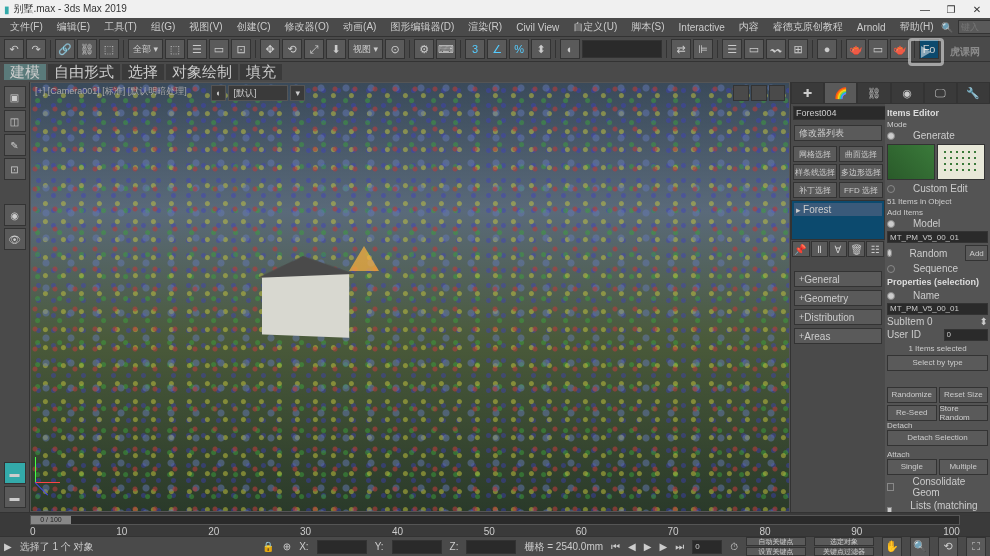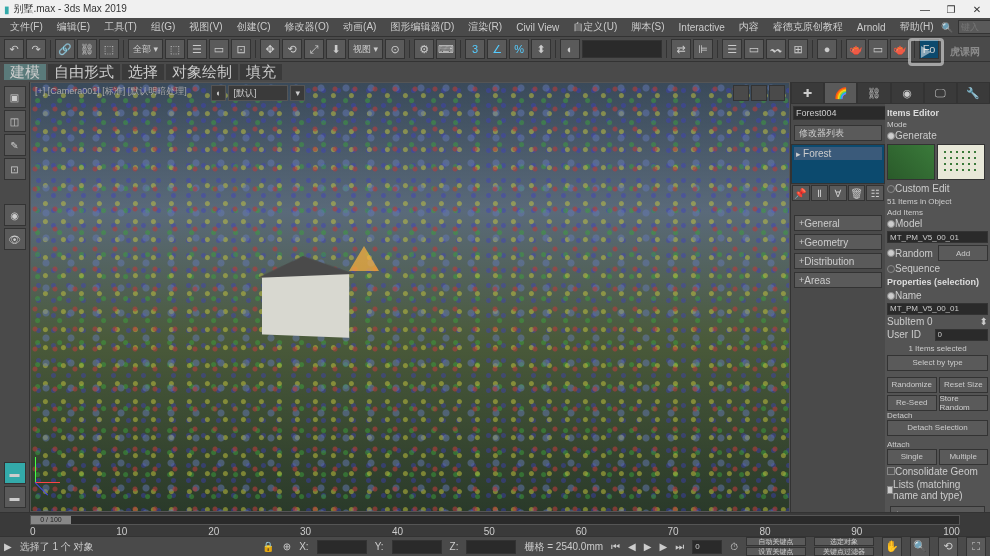--- a/index.html
+++ b/index.html
@@ -45,21 +45,21 @@
 .btn-grid{display:grid;grid-template-columns:1fr 1fr;gap:2px}
 .rbtn{height:16px;background:#5a5a5a;border:1px solid #333;display:flex;align-items:center;justify-content:center;font-size:8px;cursor:pointer}
 .rbtn.wide{grid-column:1/3}
 .list{background:#0c4a6e;border:1px solid #333;min-height:40px;padding:2px}
 .list-item{font-size:9px;padding:1px 2px;cursor:pointer}
 .list-item.sel{background:#3a5a7a}
 .splitpanel{display:flex;flex:1;overflow:hidden}
 .splitleft{width:94px;overflow-y:auto}
 .splitright{flex:1;background:#545454;overflow-y:auto;padding:2px}
 .section-hdr{font-size:9px;font-weight:bold;color:#ddd;padding:2px 0}
-.field-row{display:flex;align-items:center;gap:0;padding:1px 0;font-size:8px}
+.field-row{display:flex;align-items:center;gap:18px;padding:1px 0;font-size:8px}
 .field-input{flex:1;background:#2a2a2a;border:1px solid #333;height:12px;font-size:8px;color:#ccc;padding:0 2px}
 .radio{width:8px;height:8px;border:1px solid #888;border-radius:50%;display:inline-block}
 .radio.on{background:#ccc}
 .cb{width:8px;height:8px;border:1px solid #888;display:inline-block}
 .cb.on{background:#ccc}
 .preview-box{width:48px;height:36px;border:1px solid #333;display:flex;align-items:center;justify-content:center}
 .preview-grn{background:linear-gradient(45deg,#2a5a2a,#3a7a3a)}
 .preview-dots{background:#e8e8d8;position:relative}
 .preview-dots::before{content:"";position:absolute;inset:4px;background-image:radial-gradient(circle,#3a7a3a 1px,transparent 1px);background-size:6px 6px}
 .timeslider{height:14px;background:#3a3a3a;border-top:1px solid #333;display:flex;align-items:center;padding:0 30px}
@@ -233,20 +233,30 @@
       <div class="cptab">🖵</div>
       <div class="cptab">🔧</div>
     </div>
     <div class="splitpanel">
     <div class="splitleft">
     <div class="objname">
       <input value="Forest004" style="">
 
     </div>
     <div class="rollout-hdr">修改器列表</div>
+    <div class="rollout-body">
+      <div class="btn-grid">
+        <div class="rbtn">网格选择</div>
+        <div class="rbtn">曲面选择</div>
+        <div class="rbtn">样条线选择</div>
+        <div class="rbtn">多边形选择</div>
+        <div class="rbtn">补丁选择</div>
+        <div class="rbtn">FFD 选择</div>
+      </div>
+    </div>
     <div class="list">
       <div class="list-item sel">▸ <span>Forest</span></div>
     </div>
     <div style="display:flex;gap:1px;padding:1px">
       <div class="rbtn" style="flex:1;font-size:10px">📌</div>
       <div class="rbtn" style="flex:1;font-size:10px">Ⅱ</div>
       <div class="rbtn" style="flex:1;font-size:10px">∀</div>
       <div class="rbtn" style="flex:1;font-size:10px">🗑</div>
       <div class="rbtn" style="flex:1;font-size:10px">☷</div>
     </div>
@@ -297,21 +307,21 @@
       <div class="field-row">
             <span style="flex:1">SubItem 0</span>
             <span>⬍</span>
           </div>
       <div class="field-row">
             <span style="flex:1">User ID</span>
             <input class="field-input" style="width: 30px;" value="0">
           </div>
       <div style="font-size:8px;text-align:center;padding:2px 0">1 Items selected</div>
       <div class="rbtn wide" style="width:100%">Select by type</div>
-      <div class="btn-grid" style="margin-top:6px">
+      <div class="btn-grid" style="margin-top:16px">
         <div class="rbtn">Randomize</div>
         <div class="rbtn">Reset Size</div>
         <div class="rbtn">Re-Seed</div>
         <div class="rbtn">Store Random</div>
       </div>
       <div style="font-size:8px;margin-top:0">Detach</div>
       <div class="rbtn" style="width:100%">Detach Selection</div>
       <div style="font-size:8px;margin-top:4px">Attach</div>
       <div class="btn-grid">
         <div class="rbtn">Single</div>

